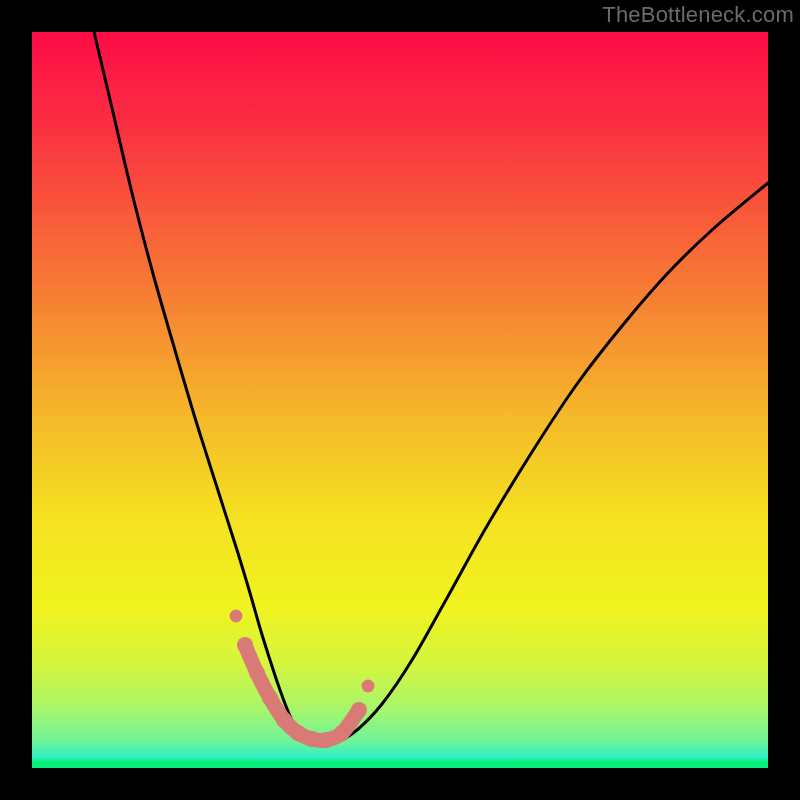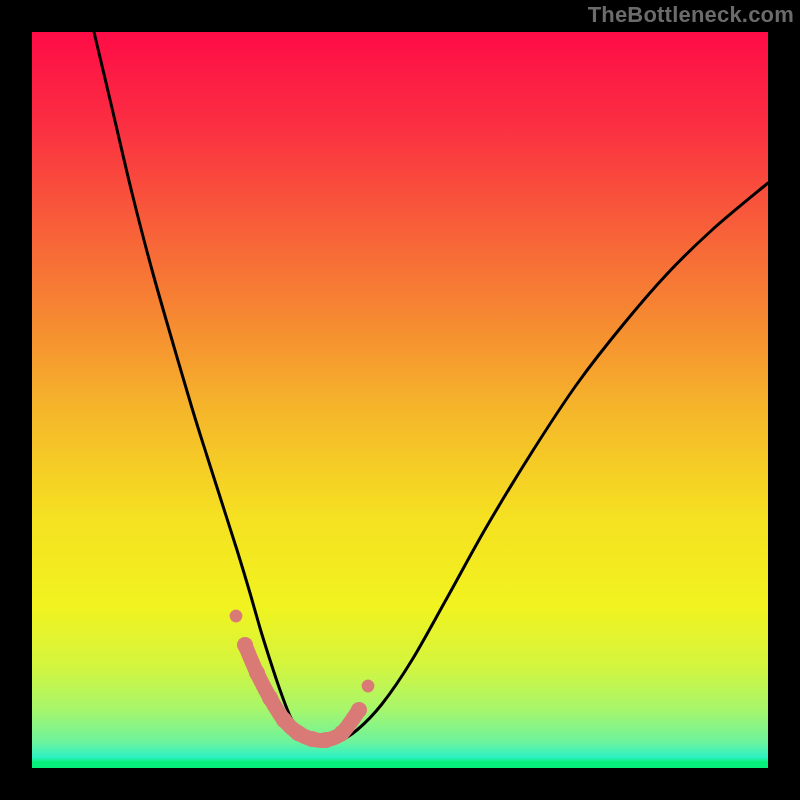--- a/index.html
+++ b/index.html
@@ -15,21 +15,21 @@
     position: relative;
     width: 800px;
     height: 800px;
     background: #000000;
   }
   #watermark {
     position: absolute;
     top: 2px;
     right: 6px;
     font-size: 22px;
-    font-weight: 700;
+    font-weight: 400;
     color: #6b6b6b;
     z-index: 20;
     letter-spacing: 0.2px;
   }
   #plot {
     position: absolute;
     left: 32px;
     top: 32px;
     width: 736px;
     height: 736px;

